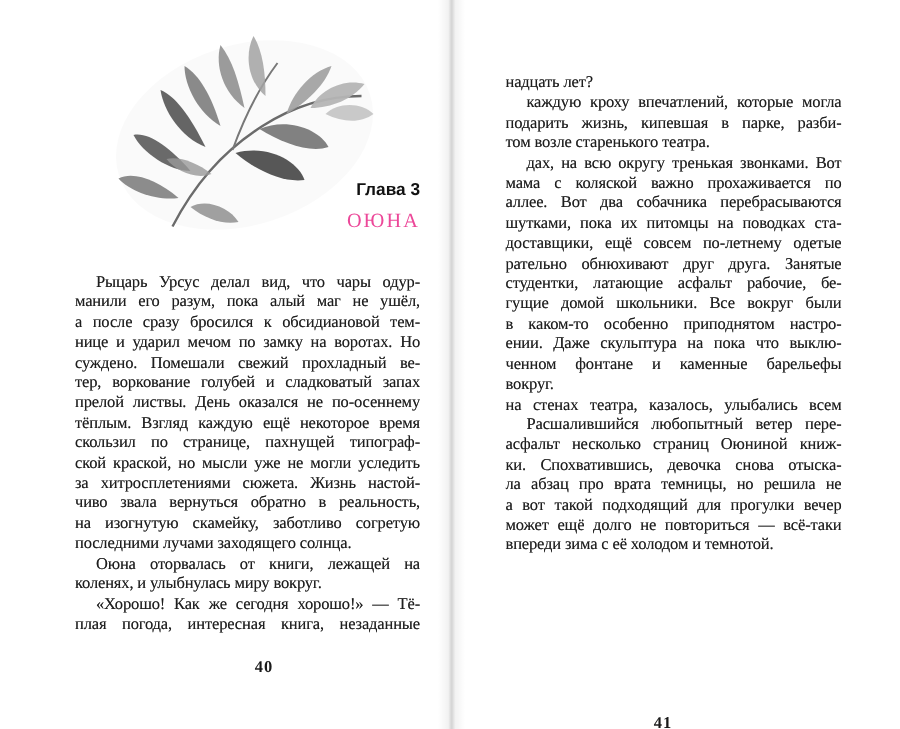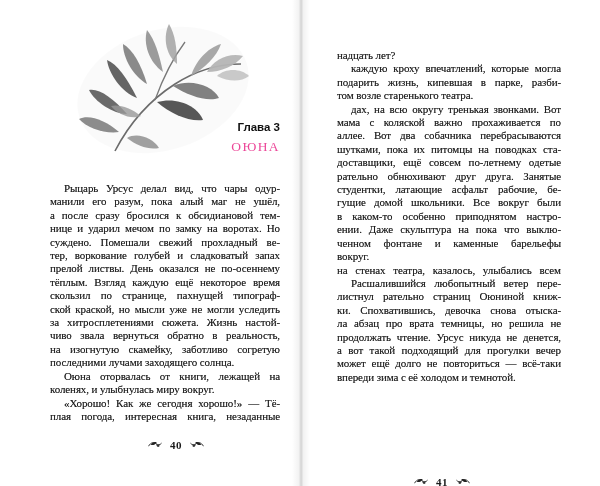--- a/index.html
+++ b/index.html
@@ -36,21 +36,21 @@
   .body-left  { left:34px;  top:170px; width:230px;margin-top:12px; }
   .body-right { left:37px;  top:49px;  width:224px; } 
 
   .line { text-align:justify; text-align-last:justify; overflow:hidden; }
   .line.no-just { text-align-last:left; }
   .par.indent .line:first-child { text-indent:14px; }
 
   .folio {
     position:absolute; top:437px; height:15px; display:flex;
     align-items:center; justify-content:center; gap:8px;
-    font-size:11px; font-weight:bold; letter-spacing:0.6px; color:#1a1a1a;
+    font-size:11px; font-weight:bold; letter-spacing:0.6px; color:#1a1a1a;flex-direction:column;
   }
   .folio-left  { left:60px;  width:200px; }
   .folio-right { left:42px;  width:200px;margin-top:37px; } 
   .folio svg { width:14px; height:9px; display:block; }
   .mirror { transform:scaleX(-1); }
   .defs-holder { position:absolute; width:0; height:0; overflow:hidden; }
 </style>
 </head>
 <body>
 
@@ -150,24 +150,23 @@
           <div class="line">студентки, латающие асфальт рабочие, бе-</div>
           <div class="line">гущие домой школьники. Все вокруг были</div>
           <div class="line">в каком-то особенно приподнятом настро-</div>
           <div class="line">ении. Даже скульптура на пока что выклю-</div>
           <div class="line">ченном фонтане и каменные барельефы</div>
           <div class="line no-just">вокруг.</div>
           <div class="line">на стенах театра, казалось, улыбались всем</div>
         </div>
         <div class="par indent">
           <div class="line">Расшалившийся любопытный ветер пере-</div>
-          <div class="line">листнул рательно страниц Оюниной книж-</div>
+          <div class="line">асфальт несколько страниц Оюниной книж-</div>
           <div class="line">ки. Спохватившись, девочка снова отыска-</div>
           <div class="line">ла абзац про врата темницы, но решила не</div>
-          <div class="line">продолжать чтение. Урсус никуда не денется,</div>
           <div class="line">а вот такой подходящий для прогулки вечер</div>
           <div class="line">может ещё долго не повториться — всё-таки</div>
           <div class="line no-just">впереди зима с её холодом и темнотой.</div>
         </div>
       </div>
 
     <div class="folio folio-right">
       <svg viewBox="0 0 20 12">
           <use href="#flourish"></use>
         </svg>

